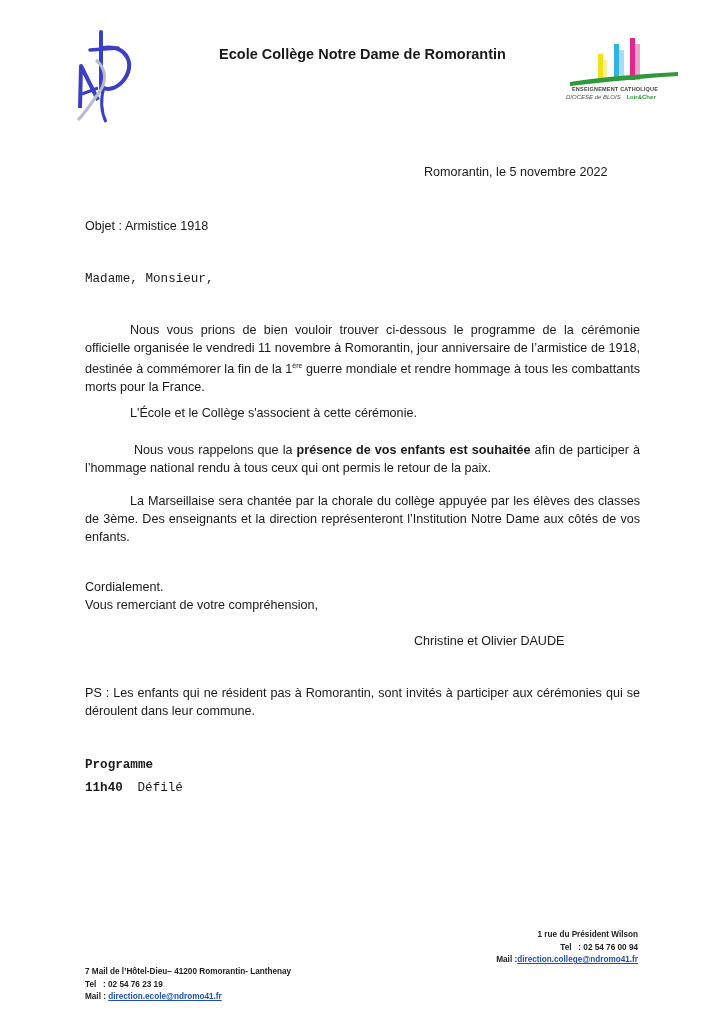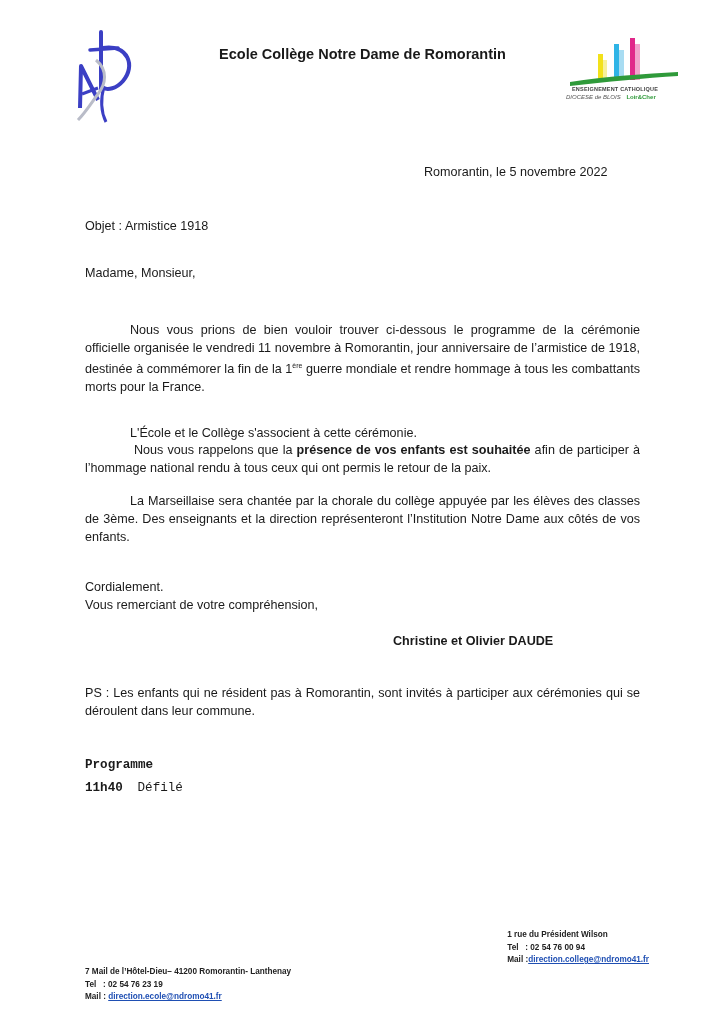--- a/index.html
+++ b/index.html
@@ -5,38 +5,38 @@
   html, body { margin: 0; padding: 0; background: #ffffff; }
   body { width: 725px; height: 1024px; position: relative; overflow: hidden;
          font-family: "Liberation Sans", sans-serif; color: #1a1a1a; }
   .abs { position: absolute; }
   .logo-ndr { left: 48px; top: 26px; width: 90px; height: 100px; }
   .logo-diocese { left: 566px; top: 36px; width: 120px; height: 72px; }
   .title { left: 0; width: 725px; top: 46px; text-align: center; font-weight: bold; font-size: 14.5px; }
   .text { font-size: 12.6px; line-height: 18px; }
   .date { left: 424px; top: 163px; }
   .objet { left: 85px; top: 217px; }
-  .greet { left: 85px; top: 264px; }
+  .greet { left: 85px; top: 270px; font-family: Liberation Mono, monospace; }
   .para { left: 85px; width: 555px; text-align: justify; }
   .p1 { top: 321px; }
-  .p2 { top: 404px; margin-top: 20px; }
+  .p2 { top: 404px; }
   .p3 { top: 441px; }
   .p4 { top: 492px; }
   .indent { display: inline-block; width: 45px; }
   .indent2 { display: inline-block; width: 49px; }
   .thanks { left: 85px; top: 578px; }
-  .sign { left: 393px; top: 632px; font-weight: bold; }
+  .sign { left: 414px; top: 632px; }
   .ps { left: 85px; top: 684px; width: 555px; text-align: justify; }
   .prog { left: 85px; top: 754px; }
   .prog .row { height: 23px; line-height: 23px; font-family: Liberation Mono, monospace; }
   .prog b { font-weight: bold; }
   .prog .t { display: inline-block; width: 45px; font-weight: bold; }
   .footer { font-size: 8.2px; line-height: 12.5px; font-weight: bold; color: #222; }
   .foot-left { left: 85px; top: 966px; }
-  .foot-right { right: 76px; top: 929px; text-align: left; }
+  .foot-right { right: 87px; top: 929px; text-align: right; }
   .link { color: #1f4fb3; text-decoration: underline; }
   sup { font-size: 7px; }
 </style>
 </head>
 <body>
 
 <div class="abs logo-ndr">
   <svg width="90" height="100" viewBox="0 0 90 100">
 
     <path d="M53 6 L53 64" stroke="#3b3fc4" stroke-width="4" fill="none" stroke-linecap="round"></path>

